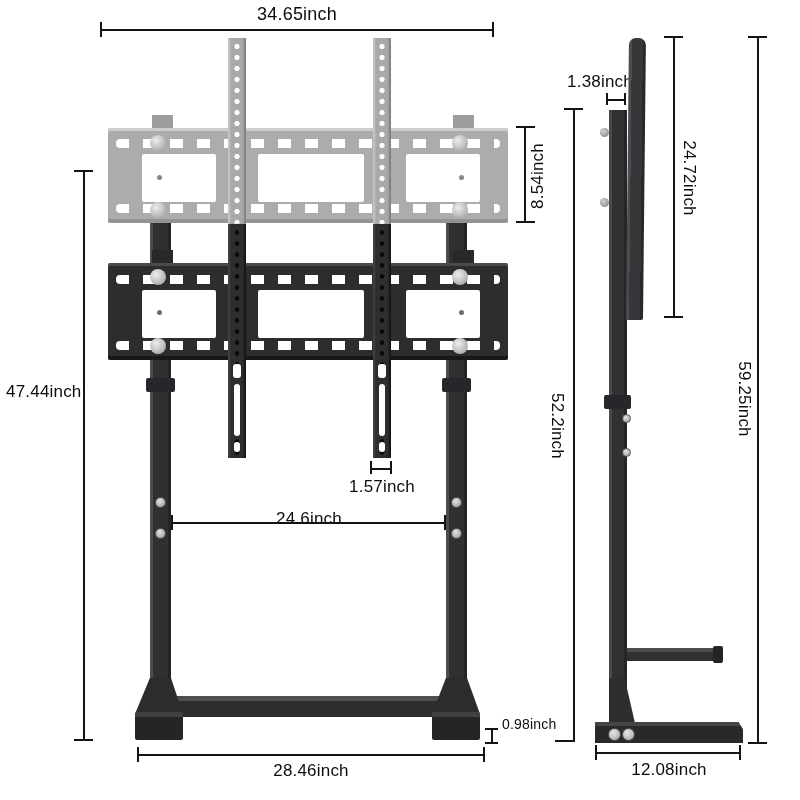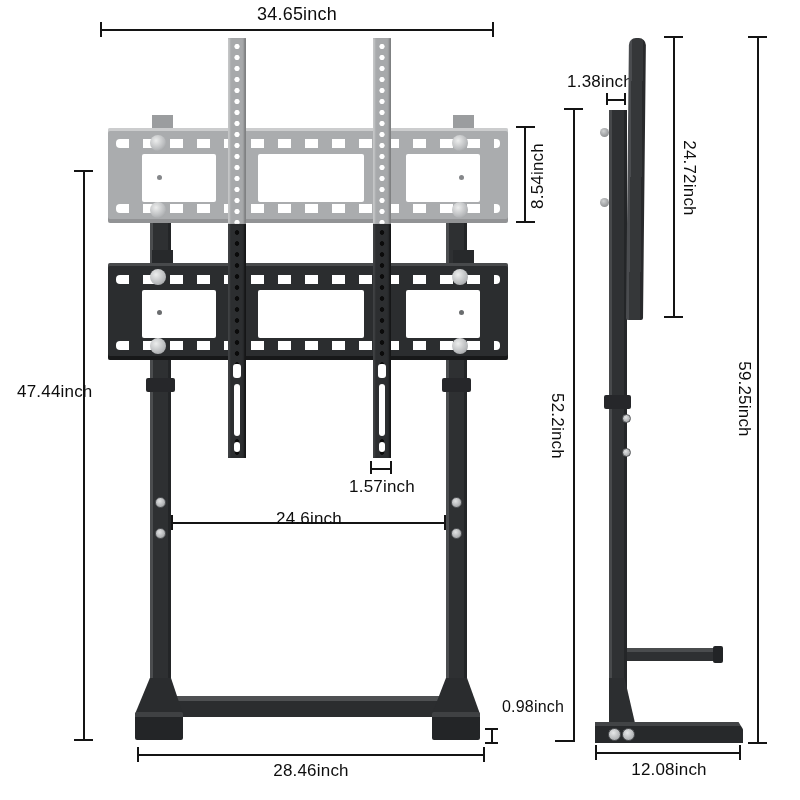--- a/index.html
+++ b/index.html
@@ -128,42 +128,42 @@
       <div class="vline" style="left:524px;top:127px;height:96px;"></div>
       <div class="vtick" style="left:516px;top:126px;"></div>
       <div class="vtick" style="left:516px;top:221px;"></div>
       <div class="dimlabel center rotm90" style="left:498px;top:166px;width:80px;">8.54inch</div>
     </div>
 
     <div>
       <div class="vline" style="left:83px;top:171px;height:570px;"></div>
       <div class="vtick" style="left:74px;top:170px;"></div>
       <div class="vtick" style="left:74px;top:739px;"></div>
-      <div class="dimlabel" style="left:17px;top:382px;">47.44inch</div>
+      <div class="dimlabel" style="left:6px;top:382px;">47.44inch</div>
     </div>
 
     <div>
       <div class="hline" style="left:372px;top:468px;width:20px;"></div>
       <div class="htick" style="left:370px;top:461px;height:13px;"></div>
       <div class="htick" style="left:390px;top:461px;height:13px;"></div>
       <div class="dimlabel center" style="left:322px;top:477px;width:120px;">1.57inch</div>
     </div>
 
     <div>
       <div class="hline" style="left:172px;top:522px;width:274px;"></div>
       <div class="htick" style="left:171px;top:515px;"></div>
       <div class="htick" style="left:444px;top:515px;"></div>
       <div class="dimlabel center" style="left:229px;top:509px;width:160px;">24.6inch</div>
     </div>
 
     <div>
       <div class="vline" style="left:491px;top:729px;height:15px;"></div>
       <div class="vtick" style="left:485px;top:728px;width:13px;"></div>
       <div class="vtick" style="left:485px;top:742px;width:13px;"></div>
-      <div class="dimlabel" style="left:502px;top:698px;font-size:16px;">0.98inch</div>
+      <div class="dimlabel" style="left:502px;top:716px;font-size:14px;">0.98inch</div>
     </div>
 
     <div>
       <div class="hline" style="left:138px;top:754px;width:347px;"></div>
       <div class="htick" style="left:137px;top:747px;"></div>
       <div class="htick" style="left:483px;top:747px;"></div>
       <div class="dimlabel center" style="left:231px;top:761px;width:160px;">28.46inch</div>
     </div>
   </div>
 

